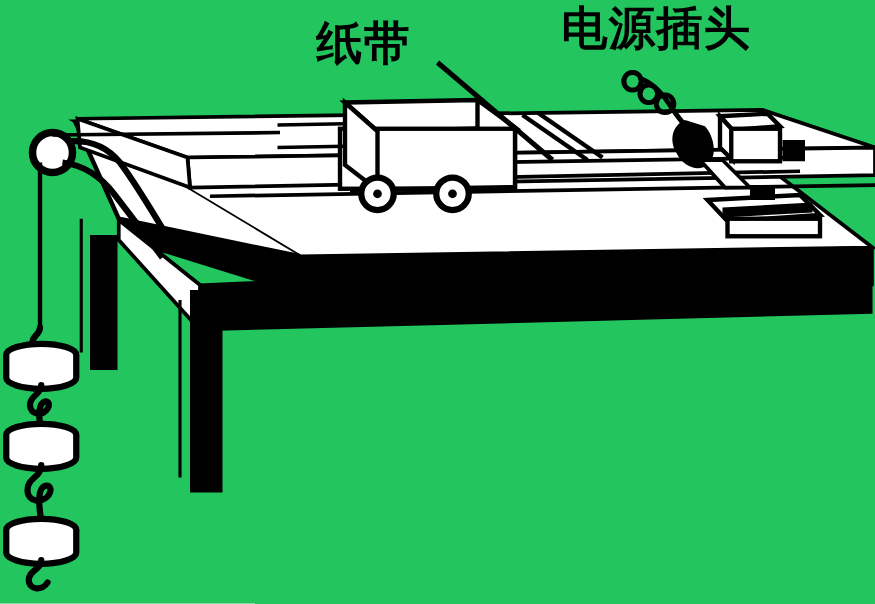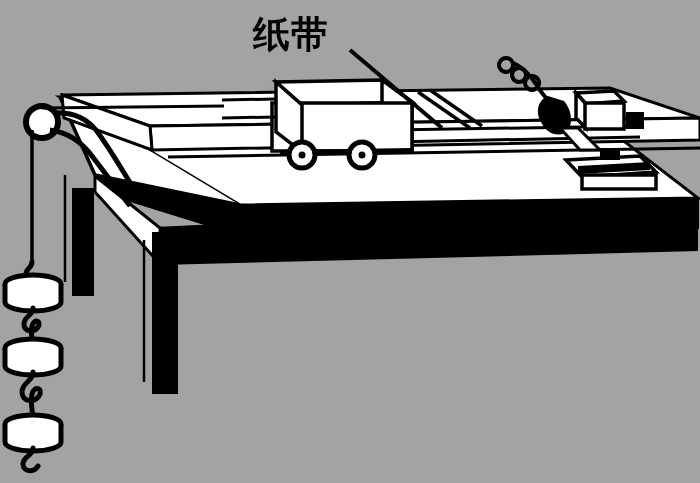--- a/index.html
+++ b/index.html
@@ -8,21 +8,21 @@
     padding: 0;
     background: #ffffff;
   }
   body {
     font-family: "DejaVu Sans", sans-serif;
   }
   #stage {
     position: relative;
     width: 700px;
     height: 483px;
-    background: #a3a3a3;
+    background: #22c55e;
     overflow: hidden;
   }
   #figure-svg {
     position: absolute;
     left: 0;
     top: 0;
     width: 700px;
     height: 483px;
   }
   .label-text {
@@ -183,14 +183,15 @@
       </g>
 
       <path d="M 33 448 C 33 456 23 456 23 464 C 23 472 34 473 38 466" fill="none" stroke="#000000" stroke-width="5" stroke-linecap="round"></path>
     </g>
 
     <line x1="350" y1="50" x2="442" y2="128" stroke="#000000" stroke-width="4"></line>
   </svg>
 
   <div class="label-text" id="label-tape">纸带</div>
 
+  <div class="label-text" id="label-plug">电源插头</div>
 
 </div>
 
 </body></html>

